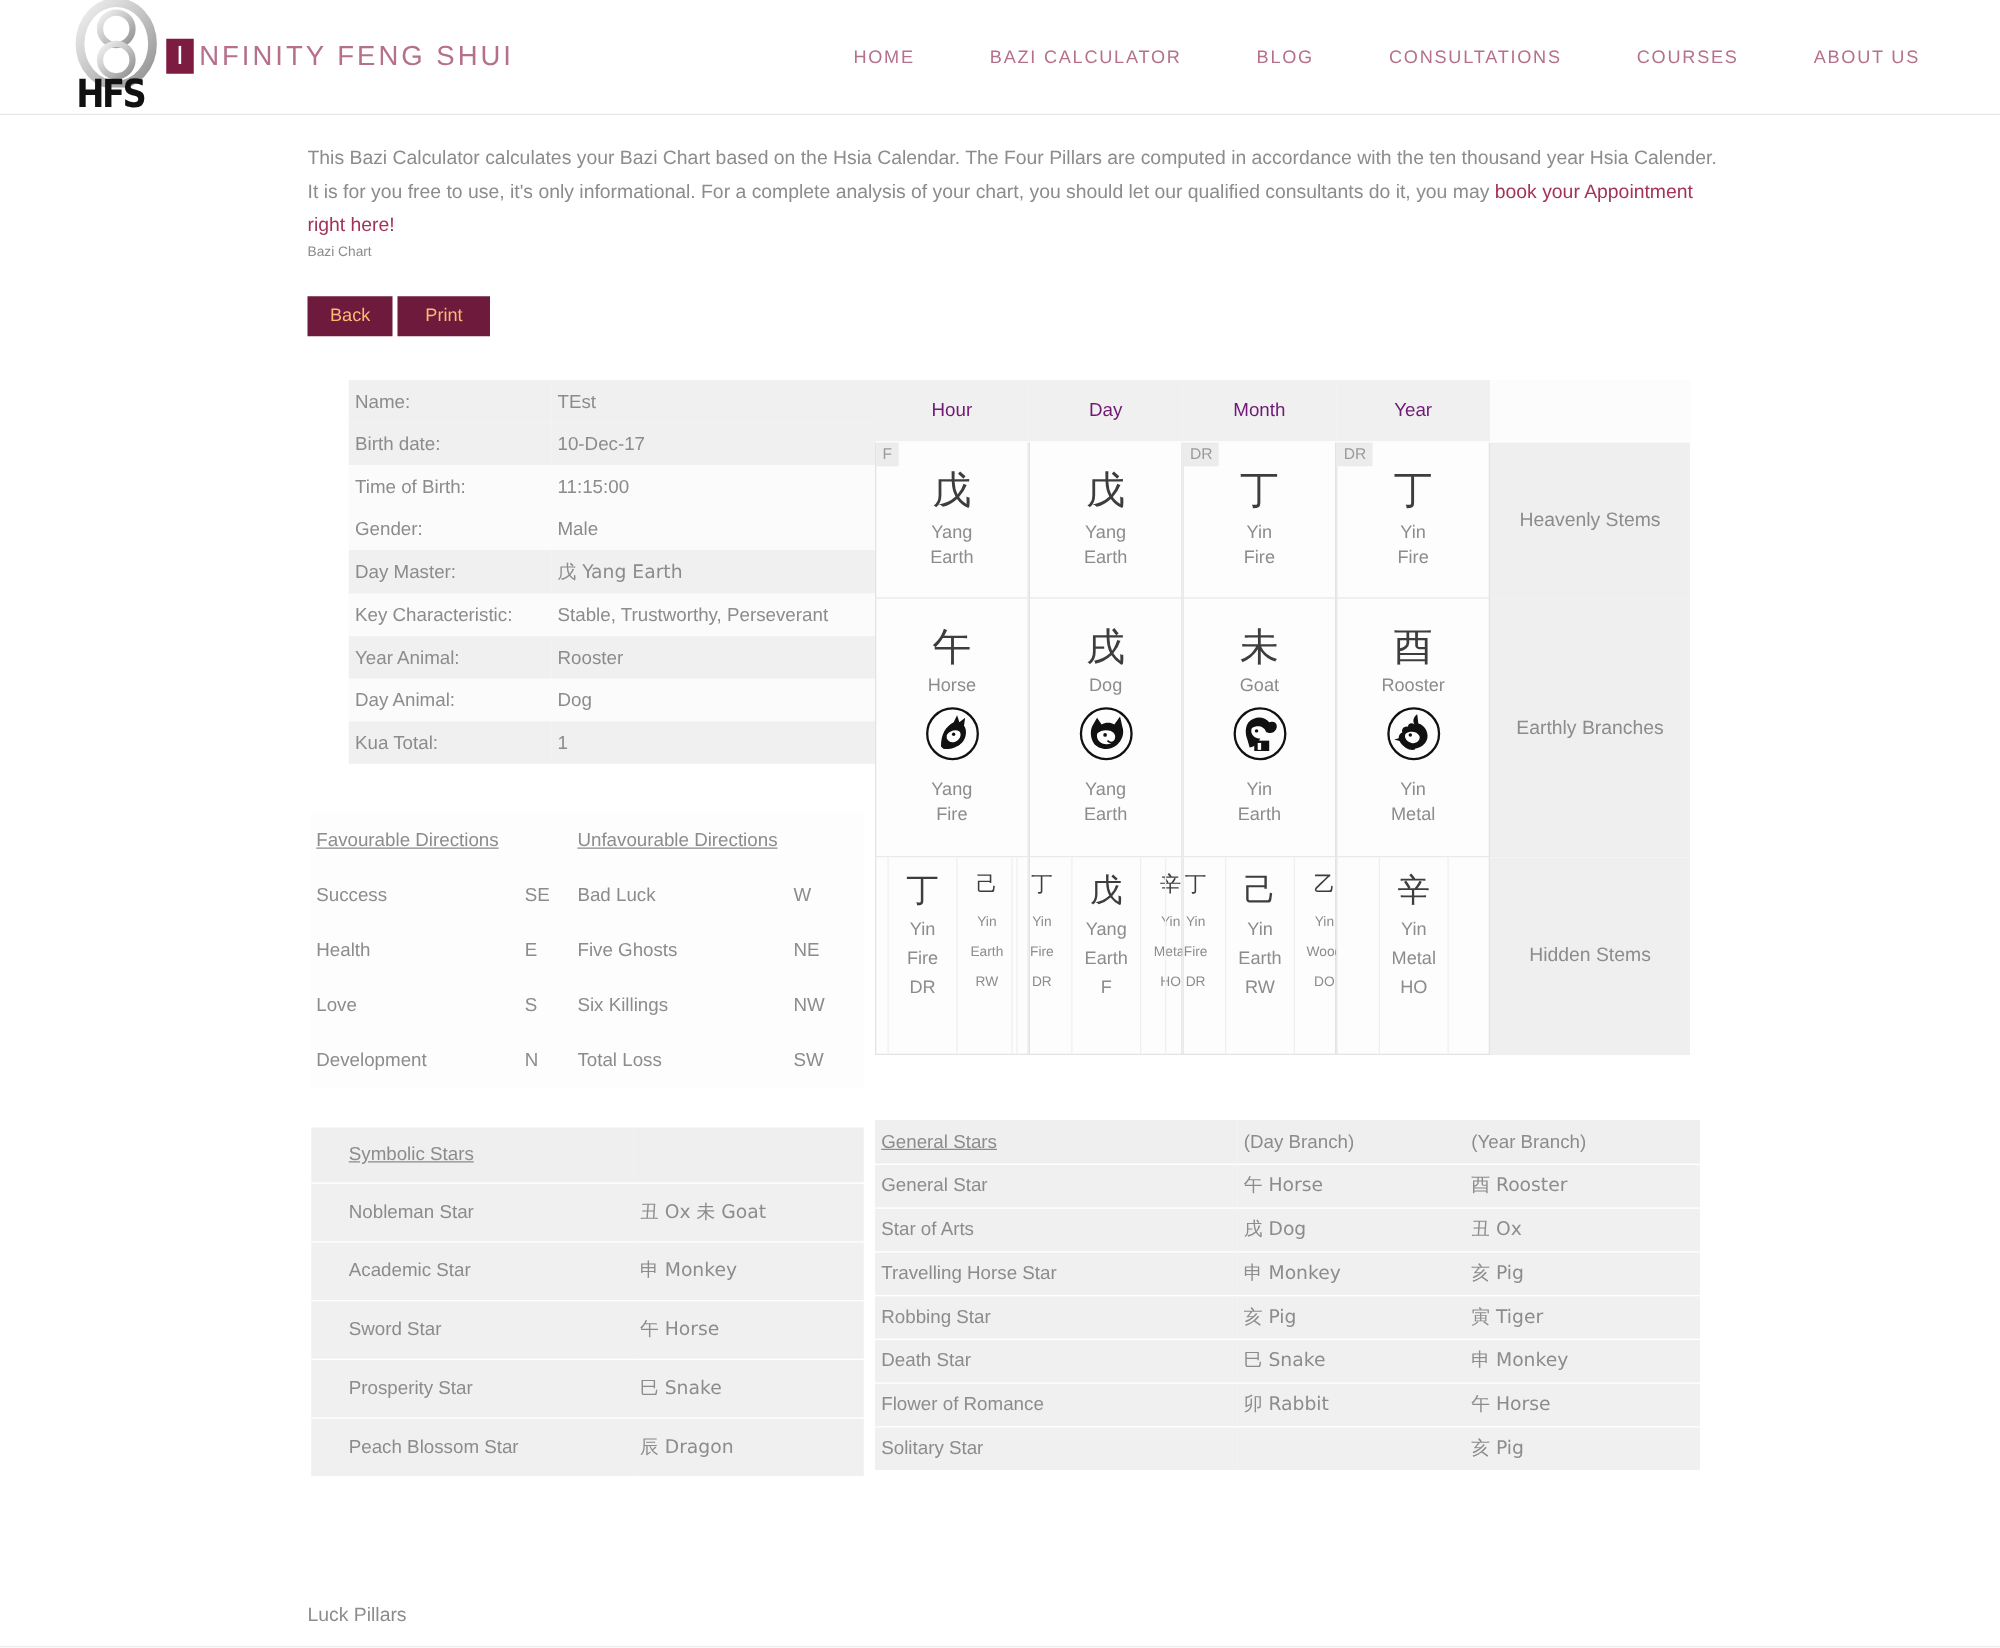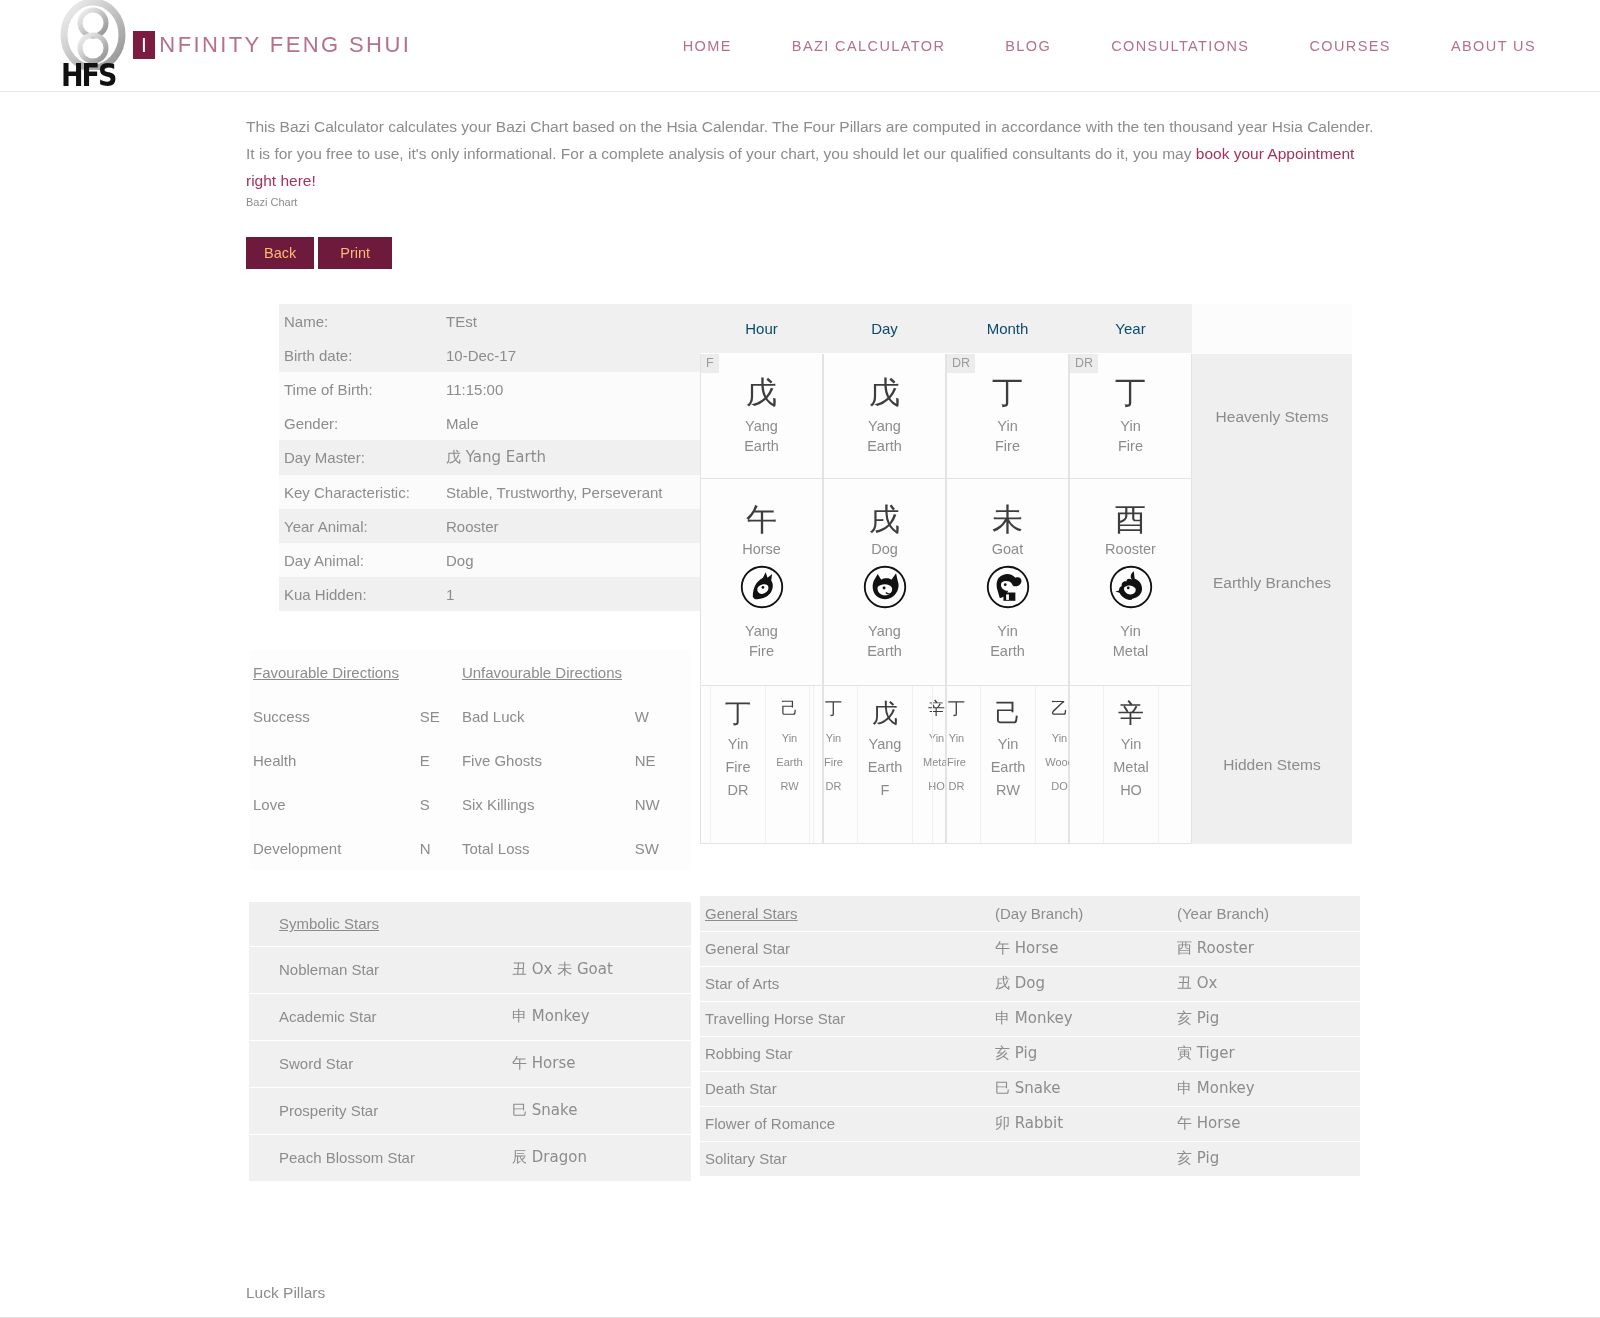--- a/index.html
+++ b/index.html
@@ -109,21 +109,21 @@
     position:absolute; left:700px; top:212px;
     width:660px; height:632px;
     display:flex;
   }
   .pcol{ width:123px; display:flex; flex-direction:column; }
   .pcol.labelcol{ width:160px; }
 
   .phead{
     height:50px; background:#f0f0f0;
     display:flex; align-items:center; justify-content:center;
-    font-size:15px; color:#0c4a6e;
+    font-size:15px; color:#701a75;
     border-bottom:1px solid #ffffff;
   }
   .phead.blank{ background:#fcfcfc; }
 
   .pcell{
     background:#fdfdfd;
     border:1px solid #e3e3e3;
     border-top:none;
     position:relative;
     display:flex; flex-direction:column;
@@ -297,21 +297,21 @@
       </tr>
       <tr class="alt">
         <td class="k">Year Animal:</td>
         <td>Rooster</td>
       </tr>
       <tr class="plain">
         <td class="k">Day Animal:</td>
         <td>Dog</td>
       </tr>
       <tr class="alt">
-        <td class="k">Kua Hidden:</td>
+        <td class="k">Kua Total:</td>
         <td>1</td>
       </tr>
     </tbody>
   </table>
 
   <table class="dir-table">
     <tbody>
       <tr>
         <td class="c1 hd">Favourable Directions</td>
         <td class="c2"></td>

